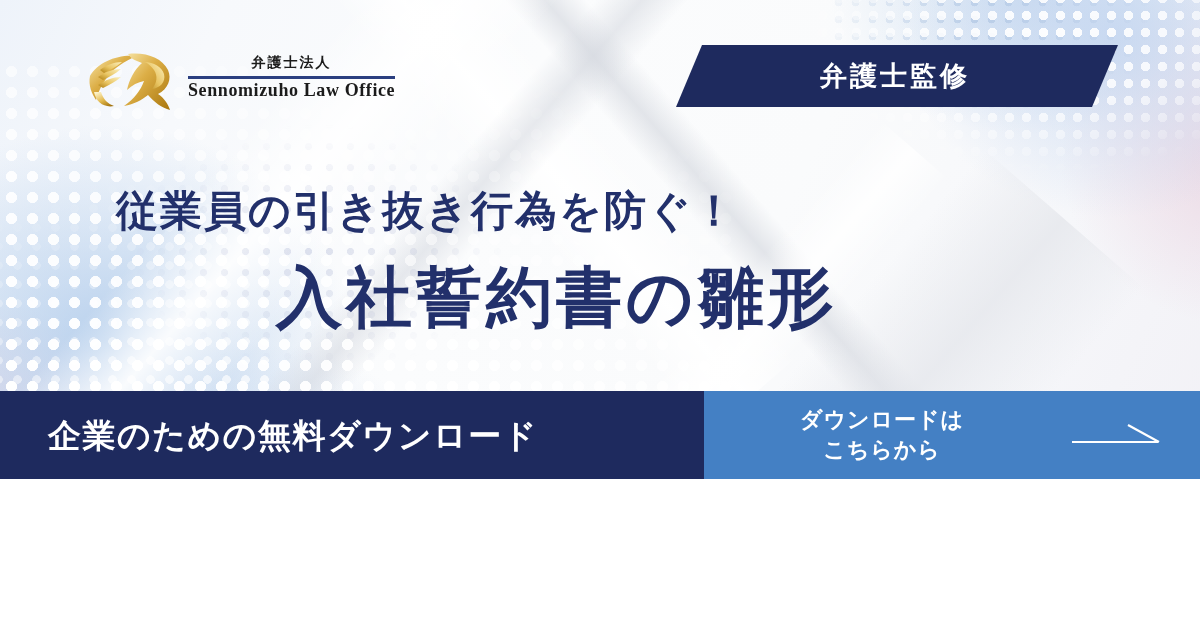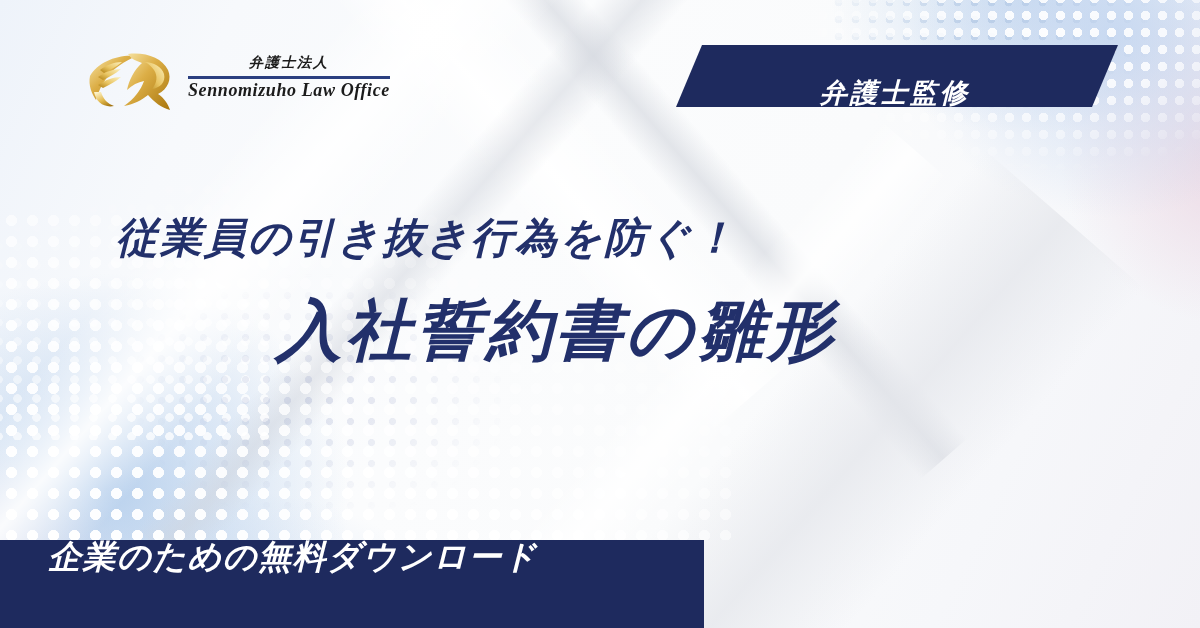--- a/index.html
+++ b/index.html
@@ -7,24 +7,23 @@
     padding: 0;
     background: #ffffff;
   }
   body {
     font-family: "Liberation Sans", "DejaVu Sans", sans-serif;
   }
 
   .banner {
     position: relative;
     width: 1200px;
-    height: 628px;
+    height: 479px;
     overflow: hidden;
     background: #fafbfc;
-    font-style: italic;
   }
 
   
   .bg-base {
     position: absolute;
     inset: 0;
     background:
       linear-gradient(115deg,
         #eef3fa 0%,
         #f7f9fc 16%,
@@ -216,21 +215,21 @@
   .badge {
     position: absolute;
     left: 676px;
     top: 45px;
     width: 442px;
     height: 62px;
     background: #1e2a5e;
     -webkit-clip-path: polygon(26px 0, 100% 0, calc(100% - 26px) 100%, 0 100%);
             clip-path: polygon(26px 0, 100% 0, calc(100% - 26px) 100%, 0 100%);
     display: flex;
-    align-items: flex-end;
+    align-items: center;
     justify-content: center;
     z-index: 6;
   }
   .badge-text {
     color: #ffffff;
     font-size: 27px;
     font-weight: 700;
     letter-spacing: 3px;
     line-height: 1;
     transform: translateX(-2px);
@@ -245,47 +244,47 @@
     z-index: 6;
   }
   .subtitle {
     font-size: 42px;
     font-weight: 700;
     color: #22306b;
     letter-spacing: 2px;
     line-height: 1.18;
     padding-left: 116px;
     white-space: nowrap;
-    margin-top: 27px;
   }
   .title {
     font-size: 66px;
     font-weight: 700;
     color: #22306b;
     letter-spacing: 4px;
     line-height: 1.2;
     padding-left: 276px;
-    margin-top: 28px;
+    margin-top: 22px;
     white-space: nowrap;
   }
 
   
   .footer {
     position: absolute;
     left: 0;
     bottom: 0;
     width: 1200px;
     height: 88px;
     display: flex;
     z-index: 7;
   }
   .footer-left {
     width: 704px;
     background: #1e2a5e;
     display: flex;
+    align-items: center;
   }
   .footer-left-text {
     color: #ffffff;
     font-size: 33px;
     font-weight: 700;
     letter-spacing: 1.5px;
     padding-left: 48px;
     line-height: 1;
   }
   .footer-right {
@@ -382,15 +381,27 @@
 
   <div class="headings">
     <div class="subtitle">従業員の引き抜き行為を防ぐ！</div>
     <div class="title">入社誓約書の雛形</div>
   </div>
 
   <div class="footer">
     <div class="footer-left">
       <span class="footer-left-text">企業のための無料ダウンロード</span>
     </div>
+    <div class="footer-right">
+      <span class="cta-text">
+        <span>ダウンロードは</span>
+        <span class="cta-line2">こちらから</span>
+      </span>
+      <span class="cta-arrow">
+        <svg viewBox="0 0 92 30" width="92" height="30" aria-hidden="true">
+          <line x1="0" y1="22" x2="86" y2="22" stroke="#ffffff" stroke-width="2.2"></line>
+          <line x1="56" y1="5" x2="87" y2="22" stroke="#ffffff" stroke-width="2.2"></line>
+        </svg>
+      </span>
+    </div>
   </div>
 
 </div>
 
 </body></html>

